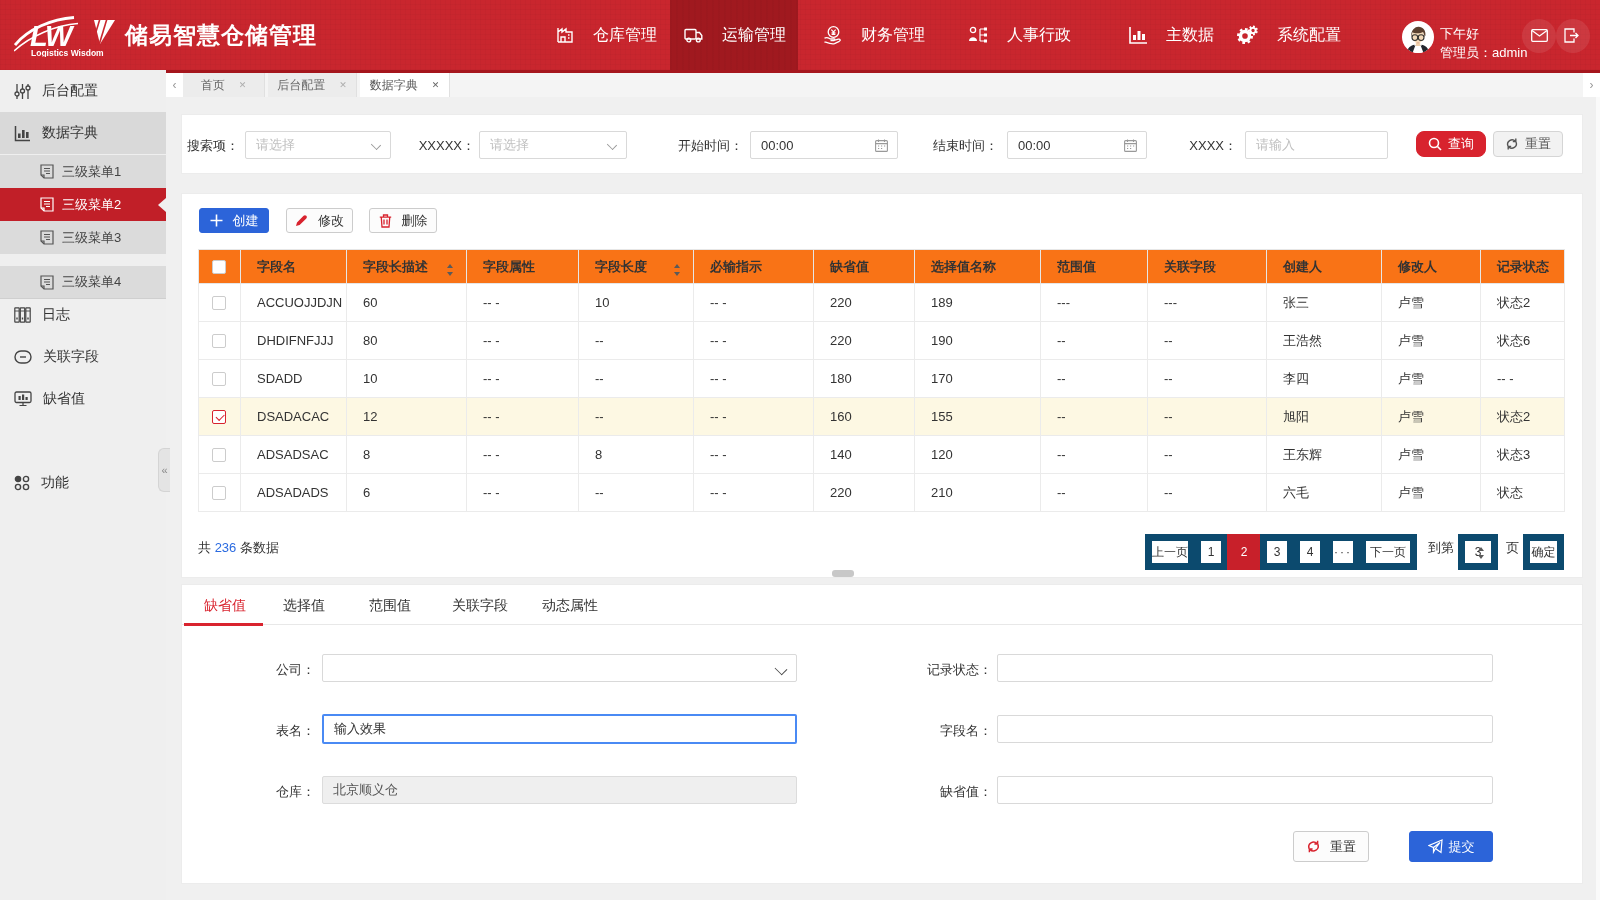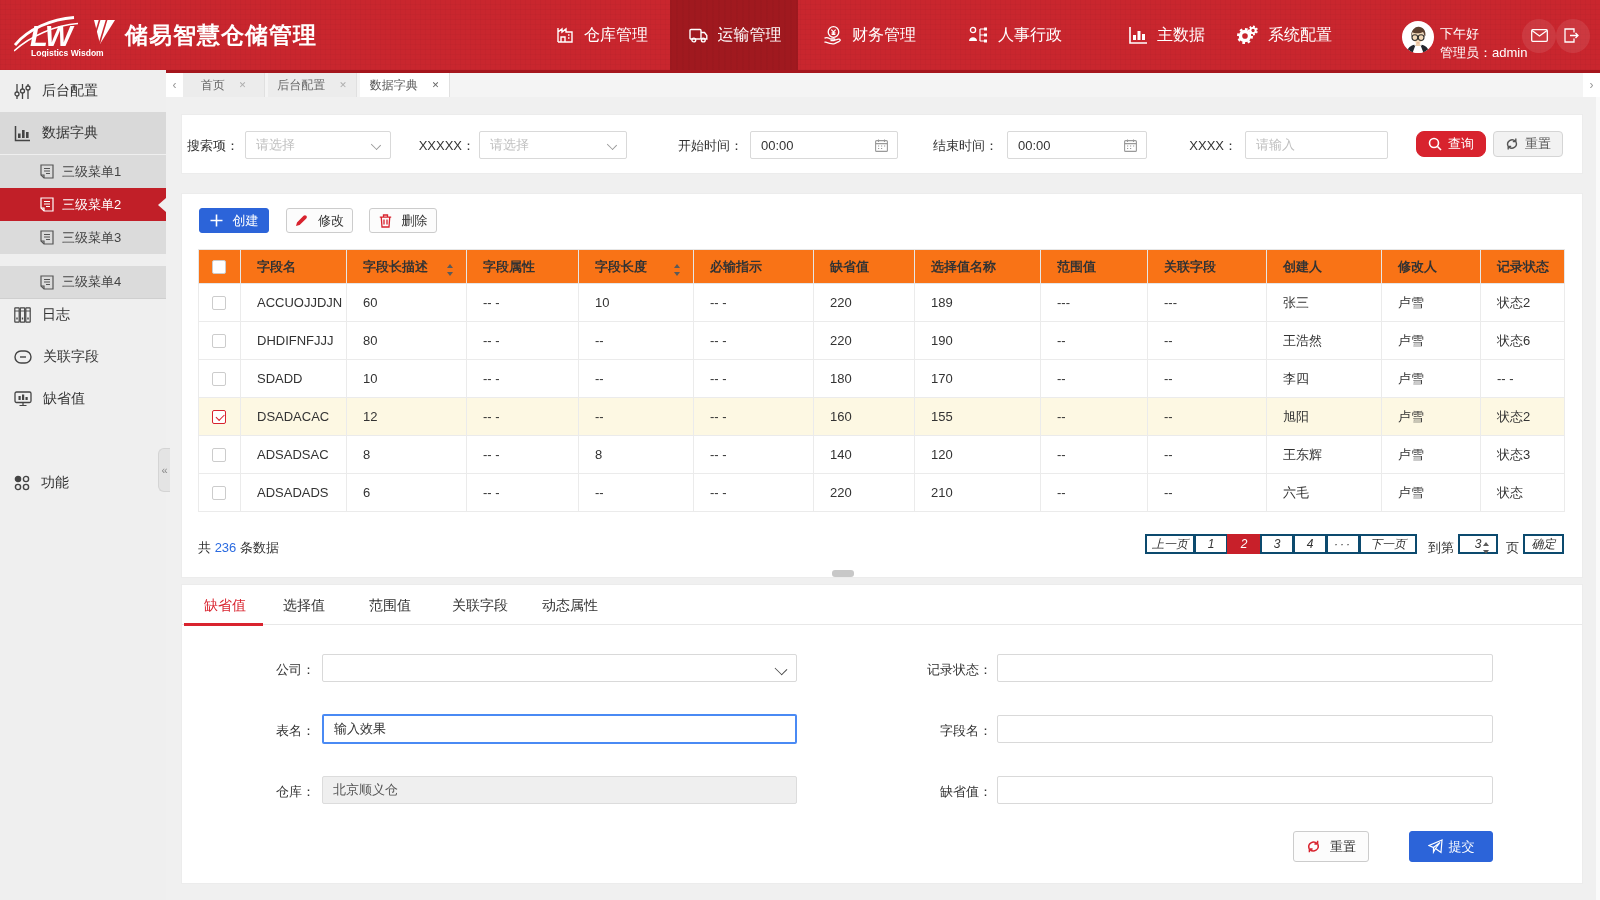--- a/index.html
+++ b/index.html
@@ -4,21 +4,21 @@
 <style>
 * { margin:0; padding:0; box-sizing:border-box; }
 html,body { width:1600px; height:900px; overflow:hidden; font-family:"Liberation Sans", sans-serif; background:#f0f0f0; }
 .abs { position:absolute; }
 
 
 .header { position:absolute; left:0; top:0; width:1600px; height:70px; background:#c9262e;
   background-image: repeating-linear-gradient(0deg, rgba(0,0,0,0.025) 0 1px, transparent 1px 5px),
                     repeating-linear-gradient(90deg, rgba(0,0,0,0.025) 0 1px, transparent 1px 5px);}
 .hdr-title { position:absolute; left:125px; top:20px; color:#fff; font-size:23px; font-weight:bold; letter-spacing:1px;}
-.nav-item { position:absolute; top:0; height:70px; color:#fff; font-size:16px; display:flex; align-items:center; gap:9px; }
+.nav-item { position:absolute; top:0; height:70px; color:#fff; font-size:16px; display:flex; align-items:center; gap:18px; }
 .nav-active { background:#a0191f; background-image: repeating-linear-gradient(90deg, rgba(0,0,0,0.025) 0 2px, transparent 2px 6px); }
 .nav-item svg { flex:0 0 auto; }
 .user-name { position:absolute; left:1440px; top:24px; color:#fff; font-size:13px; line-height:19px; }
 
 
 .sidebar { position:absolute; left:0; top:70px; width:166px; height:830px; background:#efefef; }
 .side-item { position:absolute; left:0; width:166px; height:42px; display:flex; align-items:center; color:#333; font-size:14px; }
 .side-item svg { margin-left:14px; margin-right:11px; flex:0 0 auto; }
 .side-grey { background:#d9d9d9; }
 .sub-item { position:absolute; left:0; width:166px; height:33px; background:#dbdbdb; display:flex; align-items:center; color:#444; font-size:13px; }
@@ -53,21 +53,21 @@
 .tbl td { height:38px; padding:0 0 0 16px; border:1px solid #ebebeb; background:#fff; }
 .tbl .yel td { background:#fdf8e3; }
 .sort { position:absolute; right:12px; top:14px; width:7px; height:12px; }
 .sort:before { content:""; position:absolute; left:0; top:0; border-left:3.5px solid transparent; border-right:3.5px solid transparent; border-bottom:4.5px solid #5a5a5a; }
 .sort:after { content:""; position:absolute; left:0; bottom:0; border-left:3.5px solid transparent; border-right:3.5px solid transparent; border-top:4.5px solid #5a5a5a; }
 .cb { width:14px; height:14px; border:1px solid #ccc; border-radius:2px; background:#fff; }
 .cb-on { border-color:#d8232e; position:relative; }
 .cb-on:after { content:""; position:absolute; left:2.5px; top:3.5px; width:7px; height:3.5px; border-left:1.6px solid #d8232e; border-bottom:1.6px solid #d8232e; transform:rotate(-45deg); }
 
 
-.pgbox { position:absolute; top:534px; height:20px; background:#fff; border:2px solid #0c4a6e; color:#333; font-size:12px; display:flex; align-items:center; justify-content:center;font-style:italic; }
+.pgbox { position:absolute; top:534px; height:36px; background:#fff; border:7px solid #0c4a6e; color:#333; font-size:12px; display:flex; align-items:center; justify-content:center; }
 .pgtext { position:absolute; top:539px; font-size:13px; color:#333; }
 
 
 .btab { position:absolute; top:597px; font-size:14px; color:#333; }
 .btab-on { color:#d9232e; }
 .fmlabel { position:absolute; font-size:13px; color:#333; text-align:right; }
 .fmbox { position:absolute; height:28px; border:1px solid #d9d9d9; border-radius:2px; background:#fff; font-size:13px; color:#333; display:flex; align-items:center; padding:0 10px; }
 </style>
 </head>
 <body>

